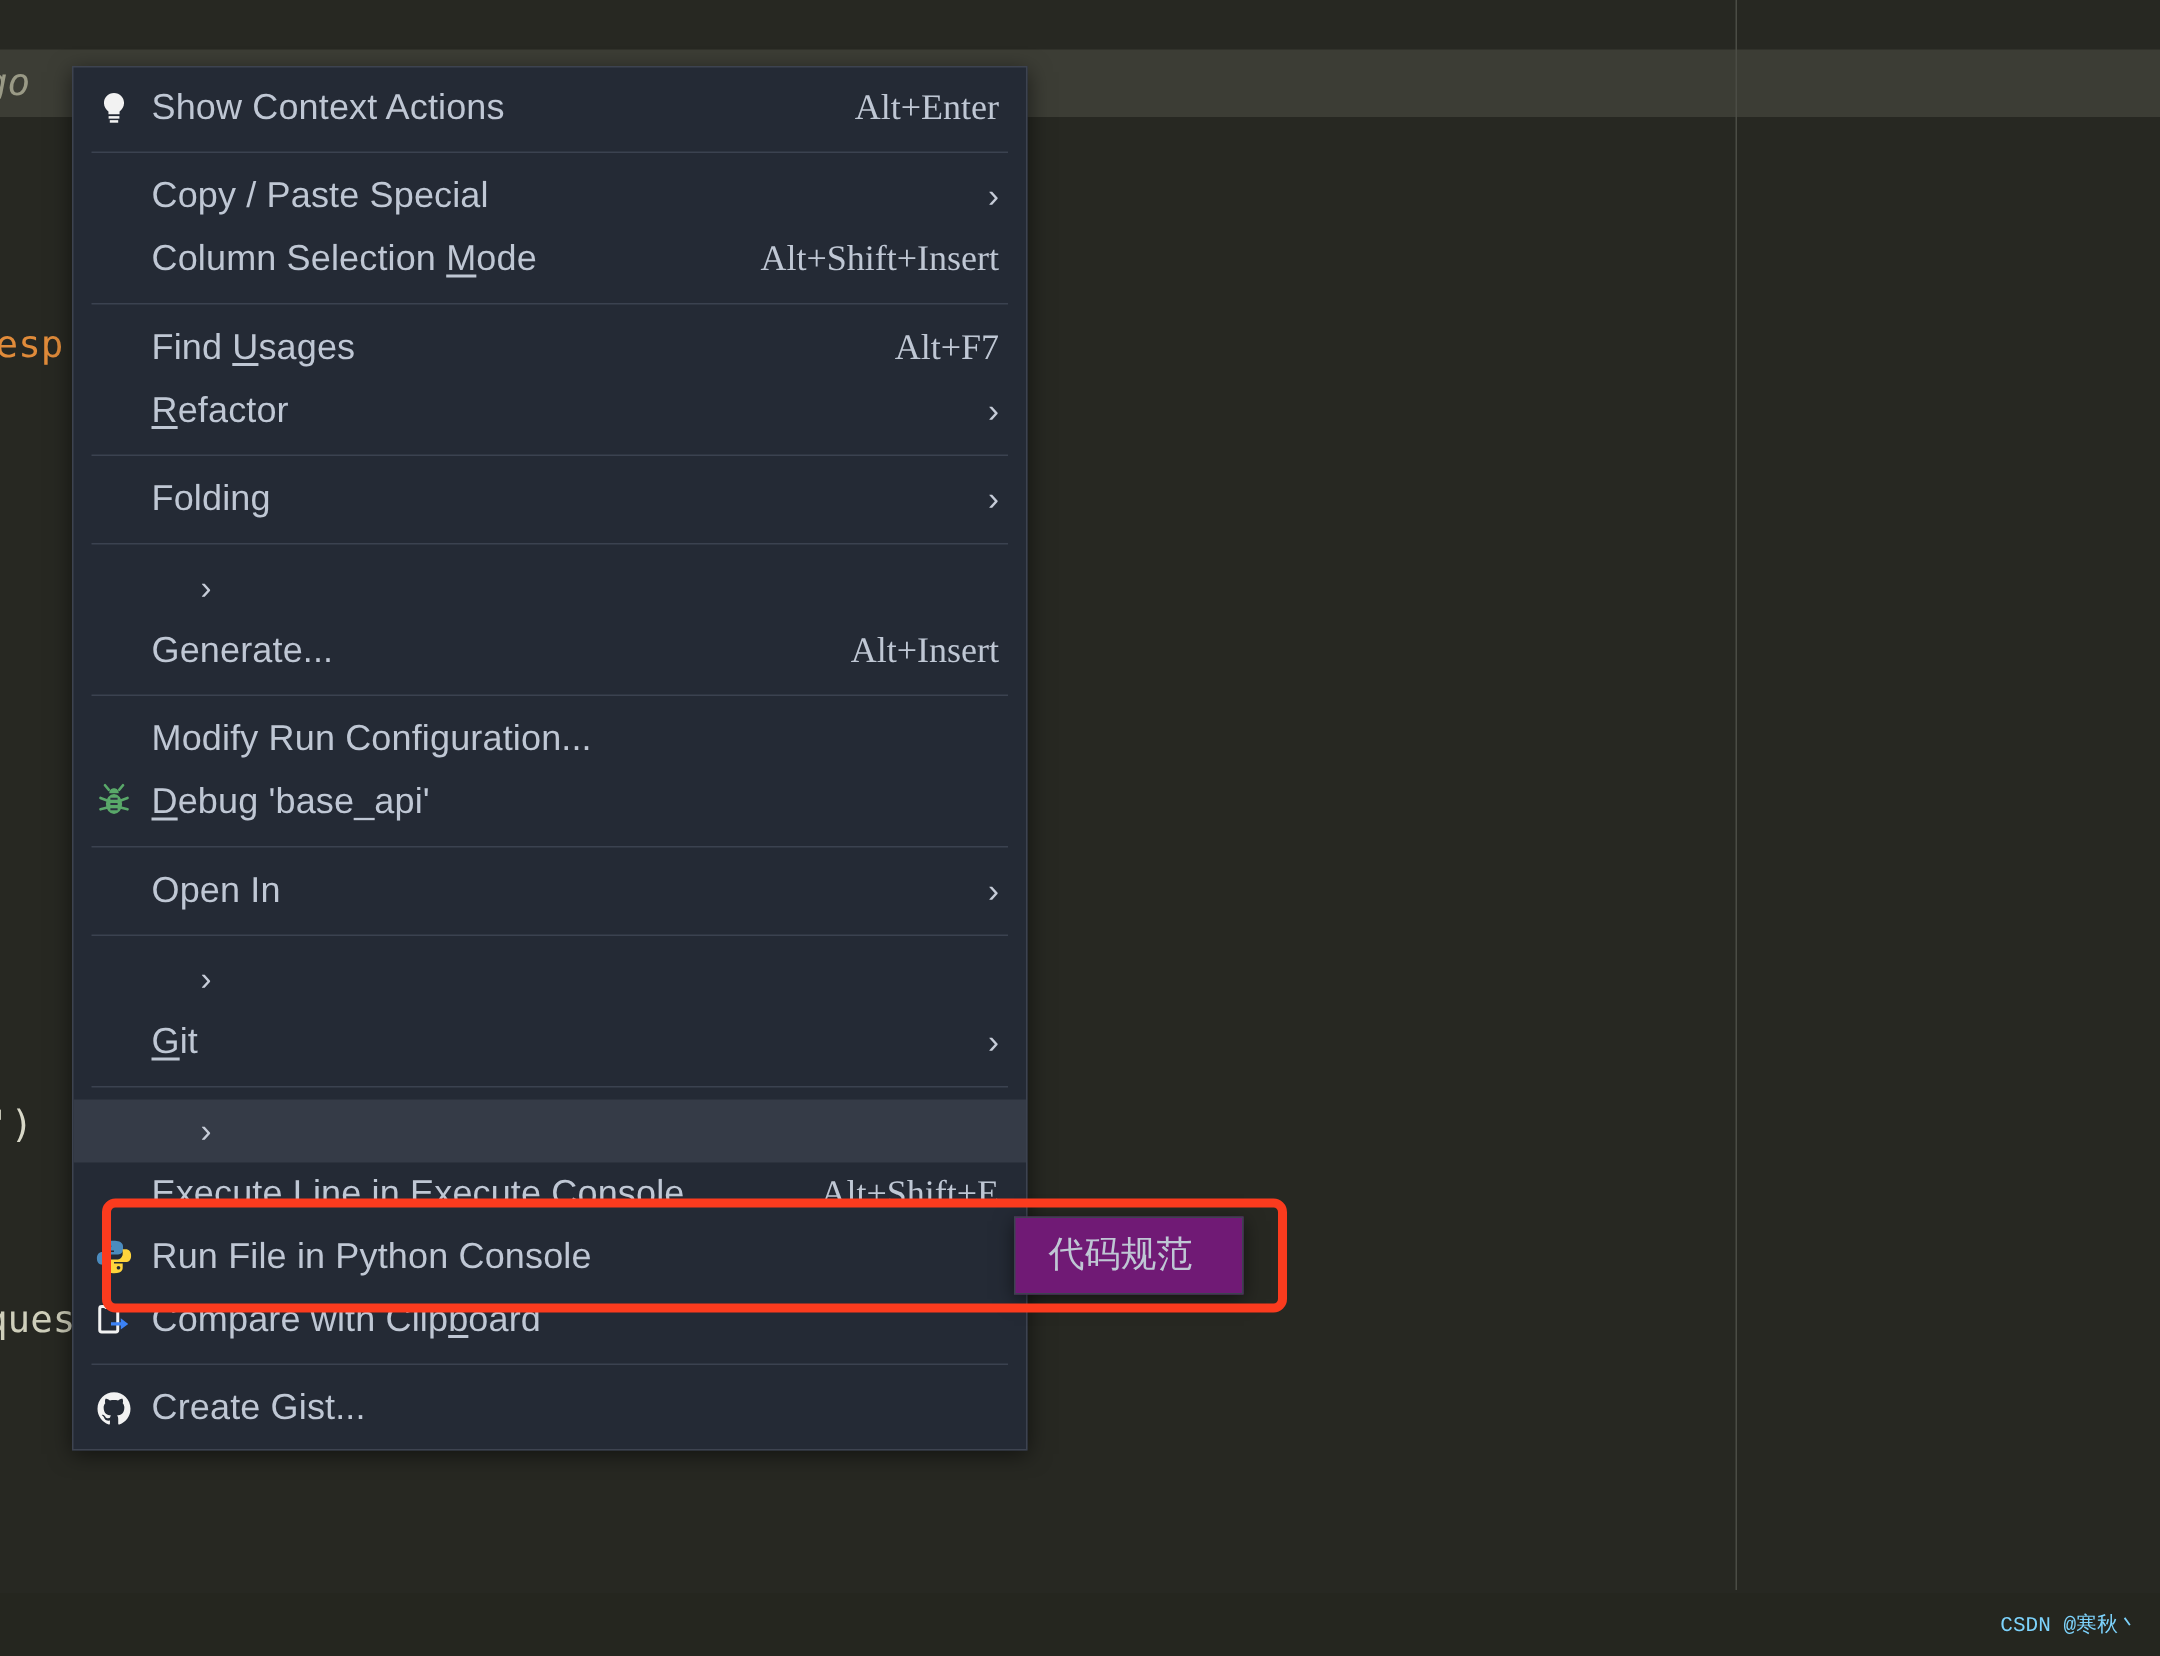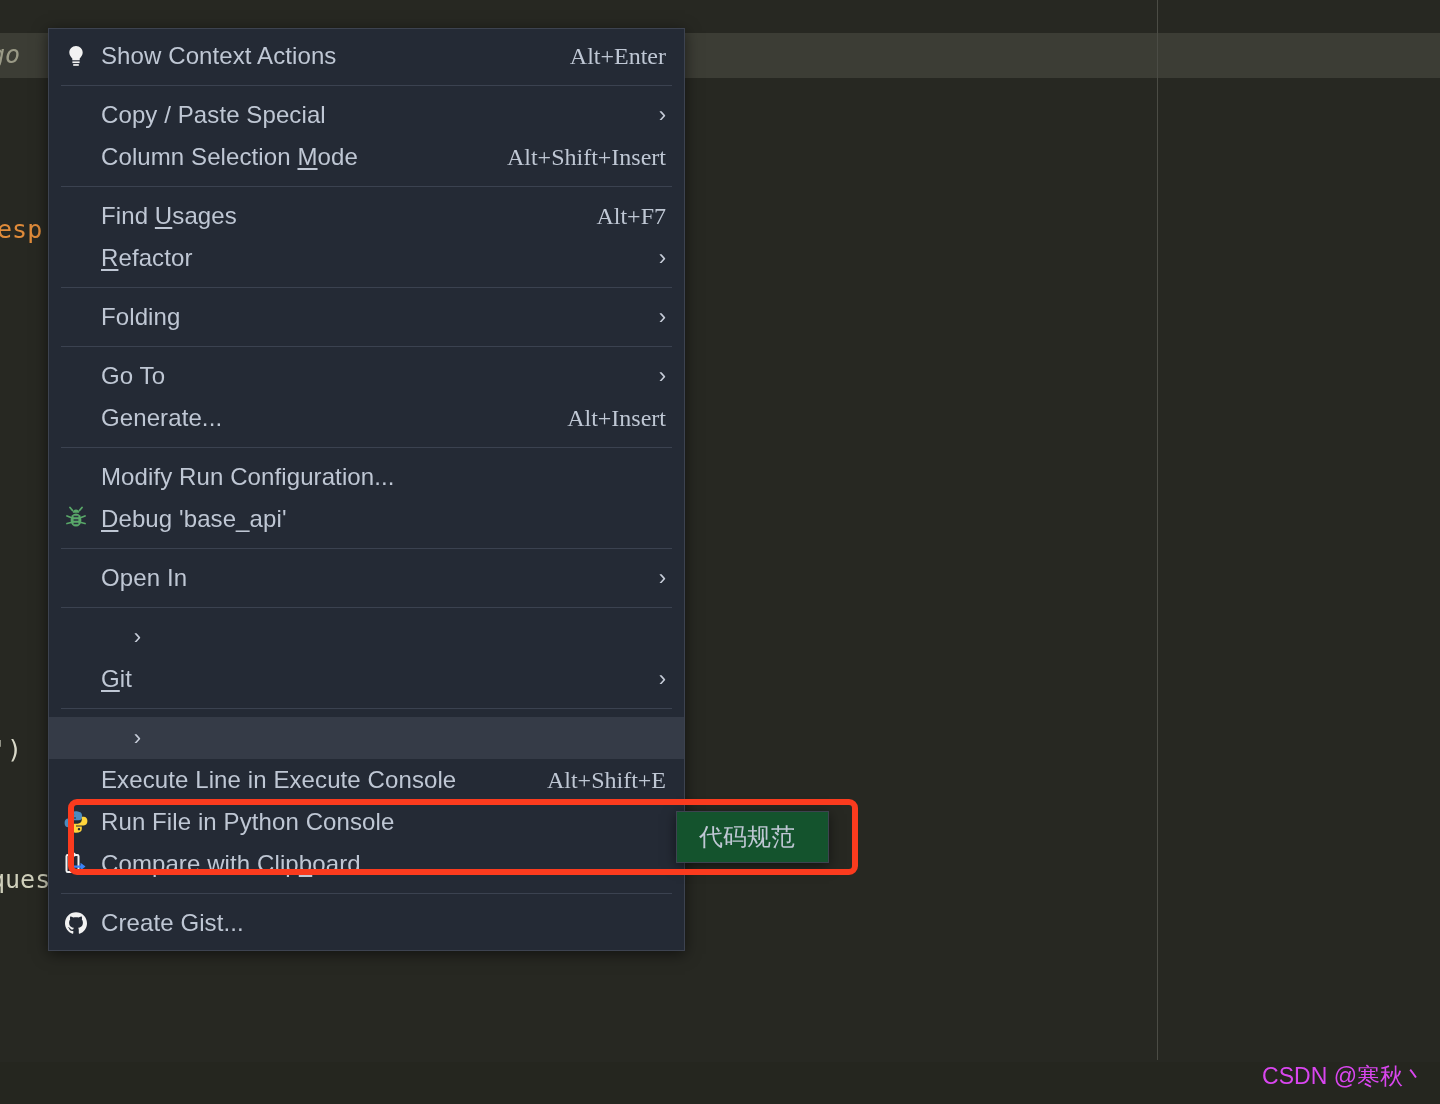--- a/index.html
+++ b/index.html
@@ -70,21 +70,21 @@
   #code-frag-ques {
     left: -10px;
     top: 865px;
     color: #cfcfbb;
   }
 
   
   #context-menu {
     position: absolute;
     left: 48px;
-    top: 28px;
+    top: 44px;
     width: 637px;
     background: #242a35;
     border: 1px solid #3d4350;
     box-sizing: border-box;
     padding: 6px 0 6px 0;
     box-shadow: 0 3px 14px rgba(0,0,0,0.55);
     z-index: 10;
   }
 
   .menu-item {
@@ -144,21 +144,21 @@
   
   .ico-svg { display: block; }
 
   
   #submenu {
     position: absolute;
     left: 676px;
     top: 811px;
     width: 153px;
     height: 52px;
-    background: #14532d;
+    background: #701a75;
     border: 1px solid #3d4350;
     box-sizing: border-box;
     display: flex;
     align-items: center;
     z-index: 12;
     box-shadow: 0 3px 12px rgba(0,0,0,0.5);
   }
   #submenu .sub-item {
     width: 100%;
     height: 100%;
@@ -185,24 +185,24 @@
     box-sizing: border-box;
     z-index: 20;
     pointer-events: none;
   }
 
   
   #watermark {
     position: absolute;
     right: 14px;
     bottom: 12px;
-    color: #d946ef;
-    font-size: 23px;
+    color: #7dd3fc;
+    font-size: 14px;
     z-index: 30;
-    font-family: Liberation Sans, sans-serif;
+    font-family: Liberation Mono, monospace;
   }
 </style>
 </head>
 <body>
 
 <div id="editor-background">
   <div class="current-line-band"></div>
   <div class="right-vrule"></div>
   <div class="bottom-strip"></div>
 
@@ -248,21 +248,20 @@
     </div>
     <div class="menu-sep"></div>
     <div class="menu-item">
       <span class="mi-icon"></span>
       <span class="mi-label">Folding</span>
       <span class="mi-arrow">›</span>
     </div>
     <div class="menu-sep"></div>
     <div class="menu-item">
       <span class="mi-icon"></span>
-      <span class="mi-label">Go To</span>
       <span class="mi-arrow">›</span>
     </div>
     <div class="menu-item">
       <span class="mi-icon"></span>
       <span class="mi-label">Generate...</span>
       <span class="mi-shortcut">Alt+Insert</span>
     </div>
     <div class="menu-sep"></div>
     <div class="menu-item">
       <span class="mi-icon"></span>

